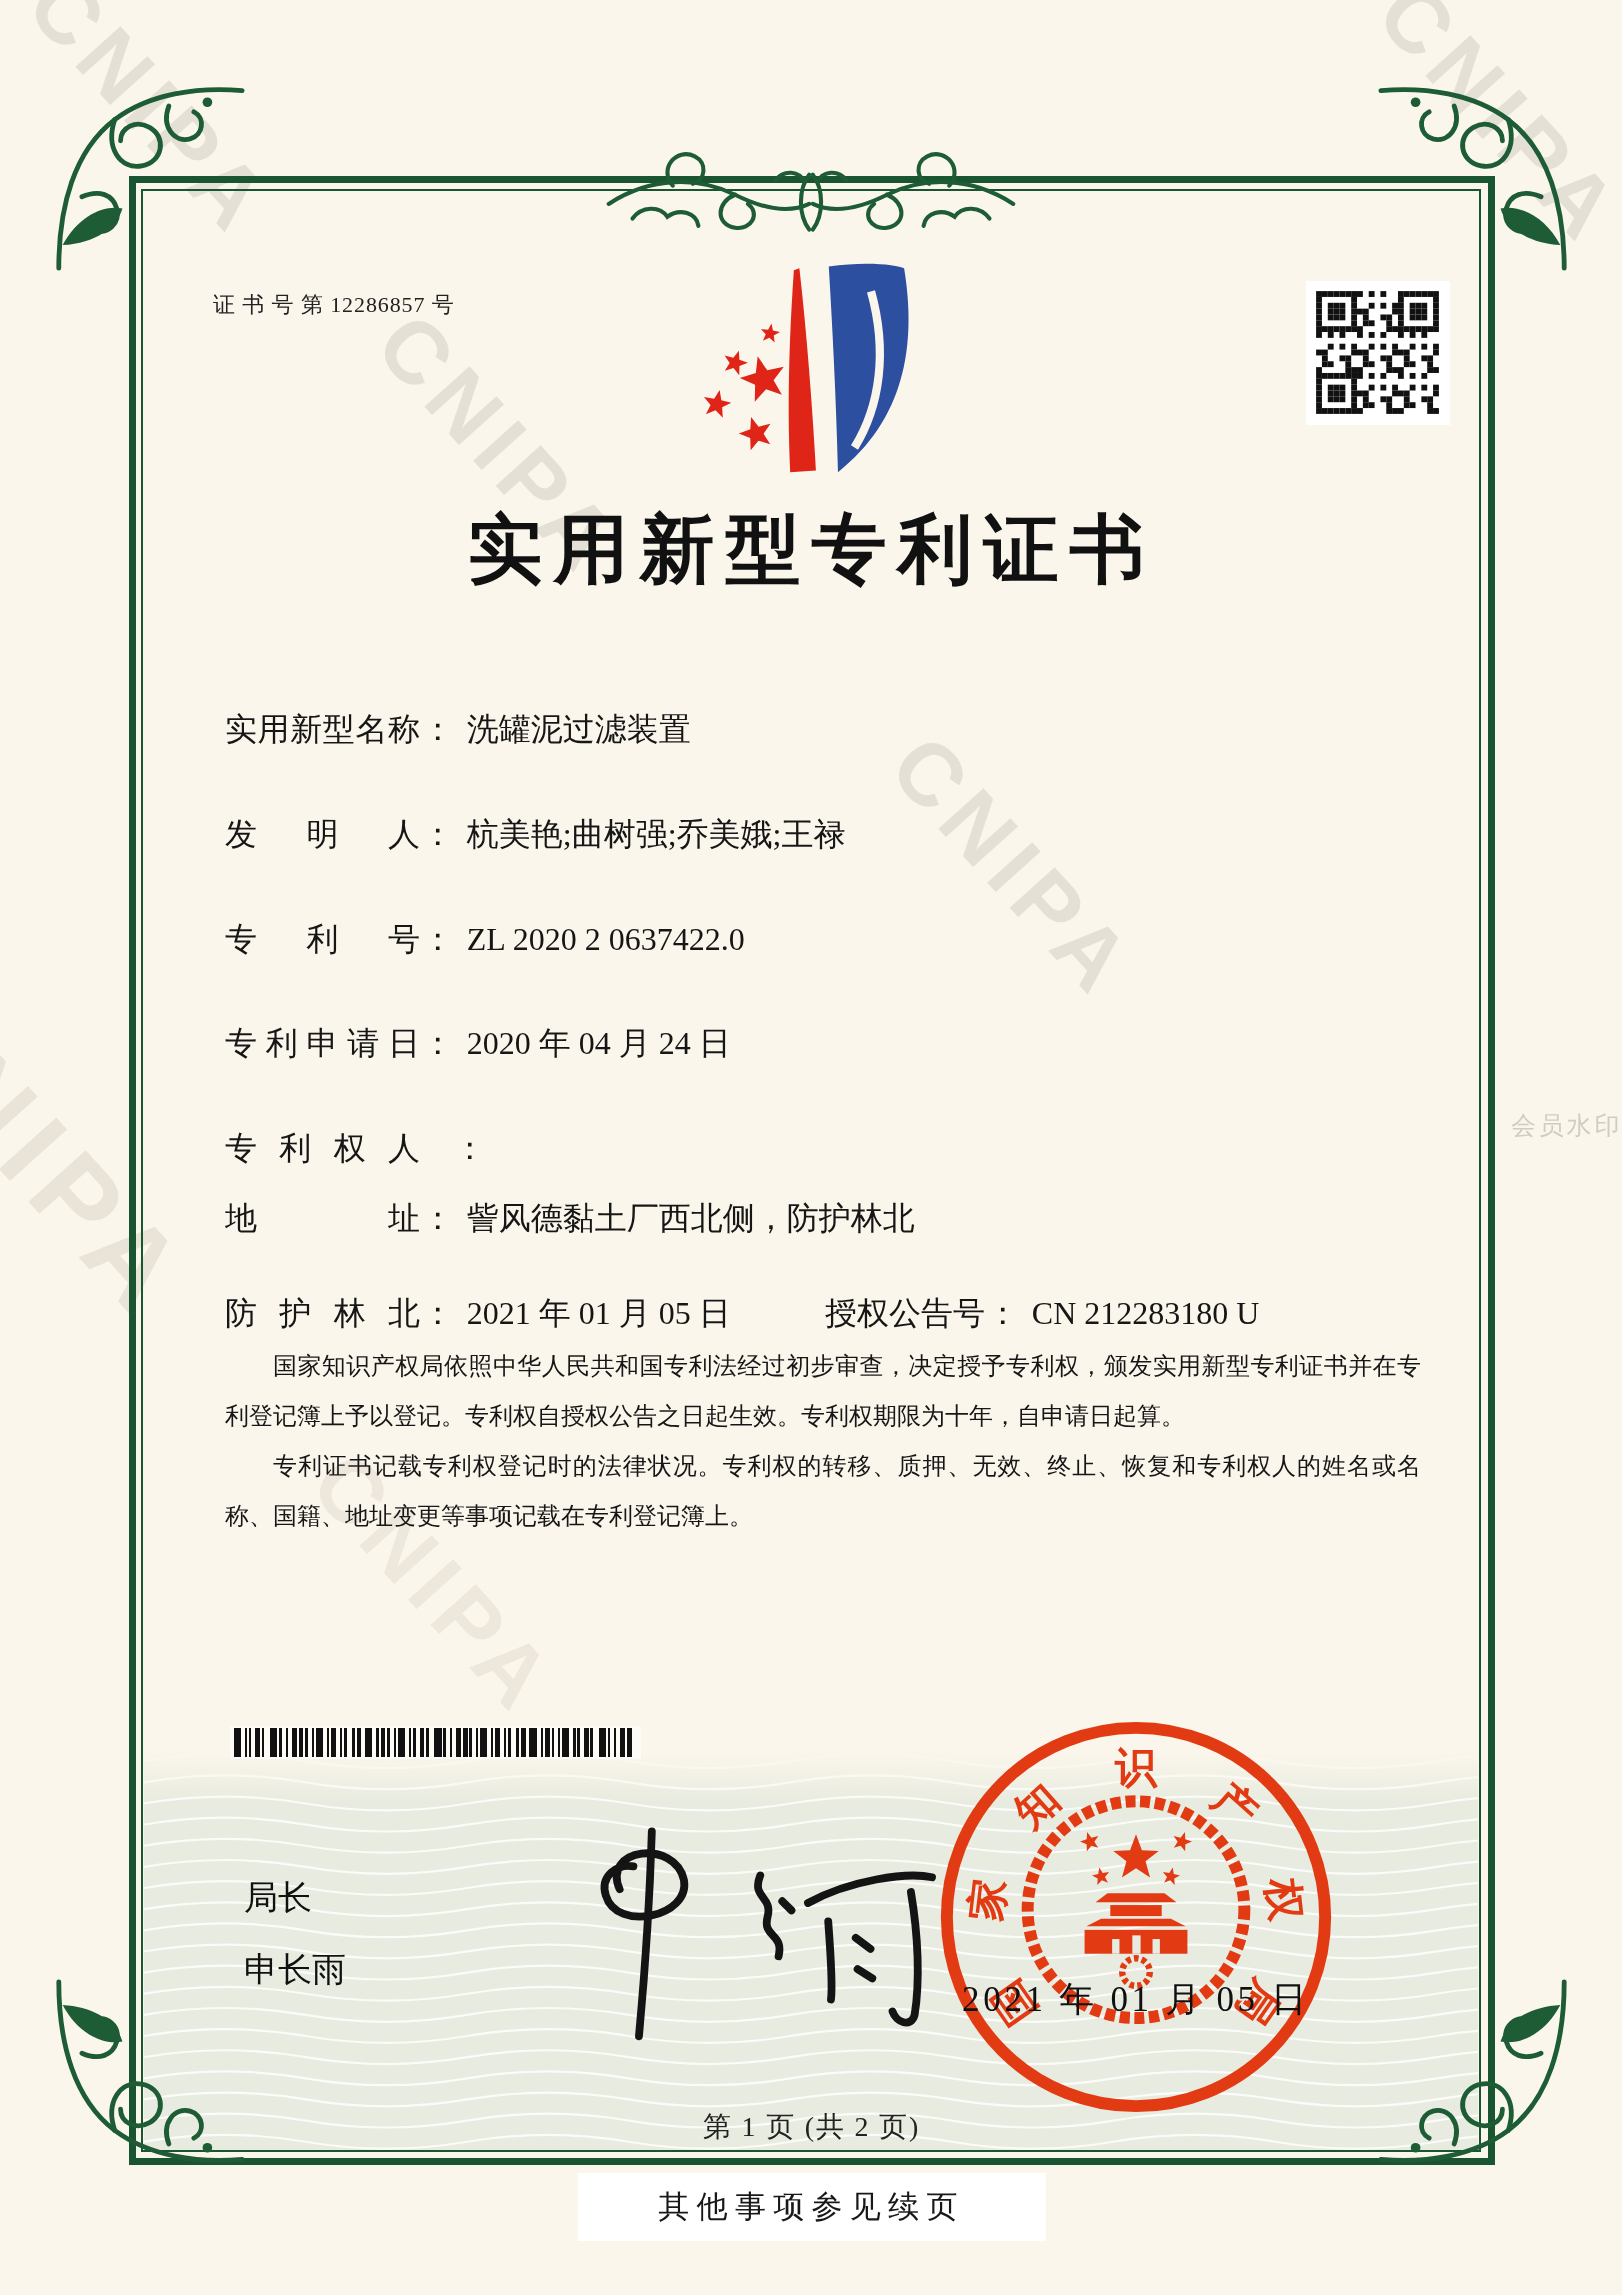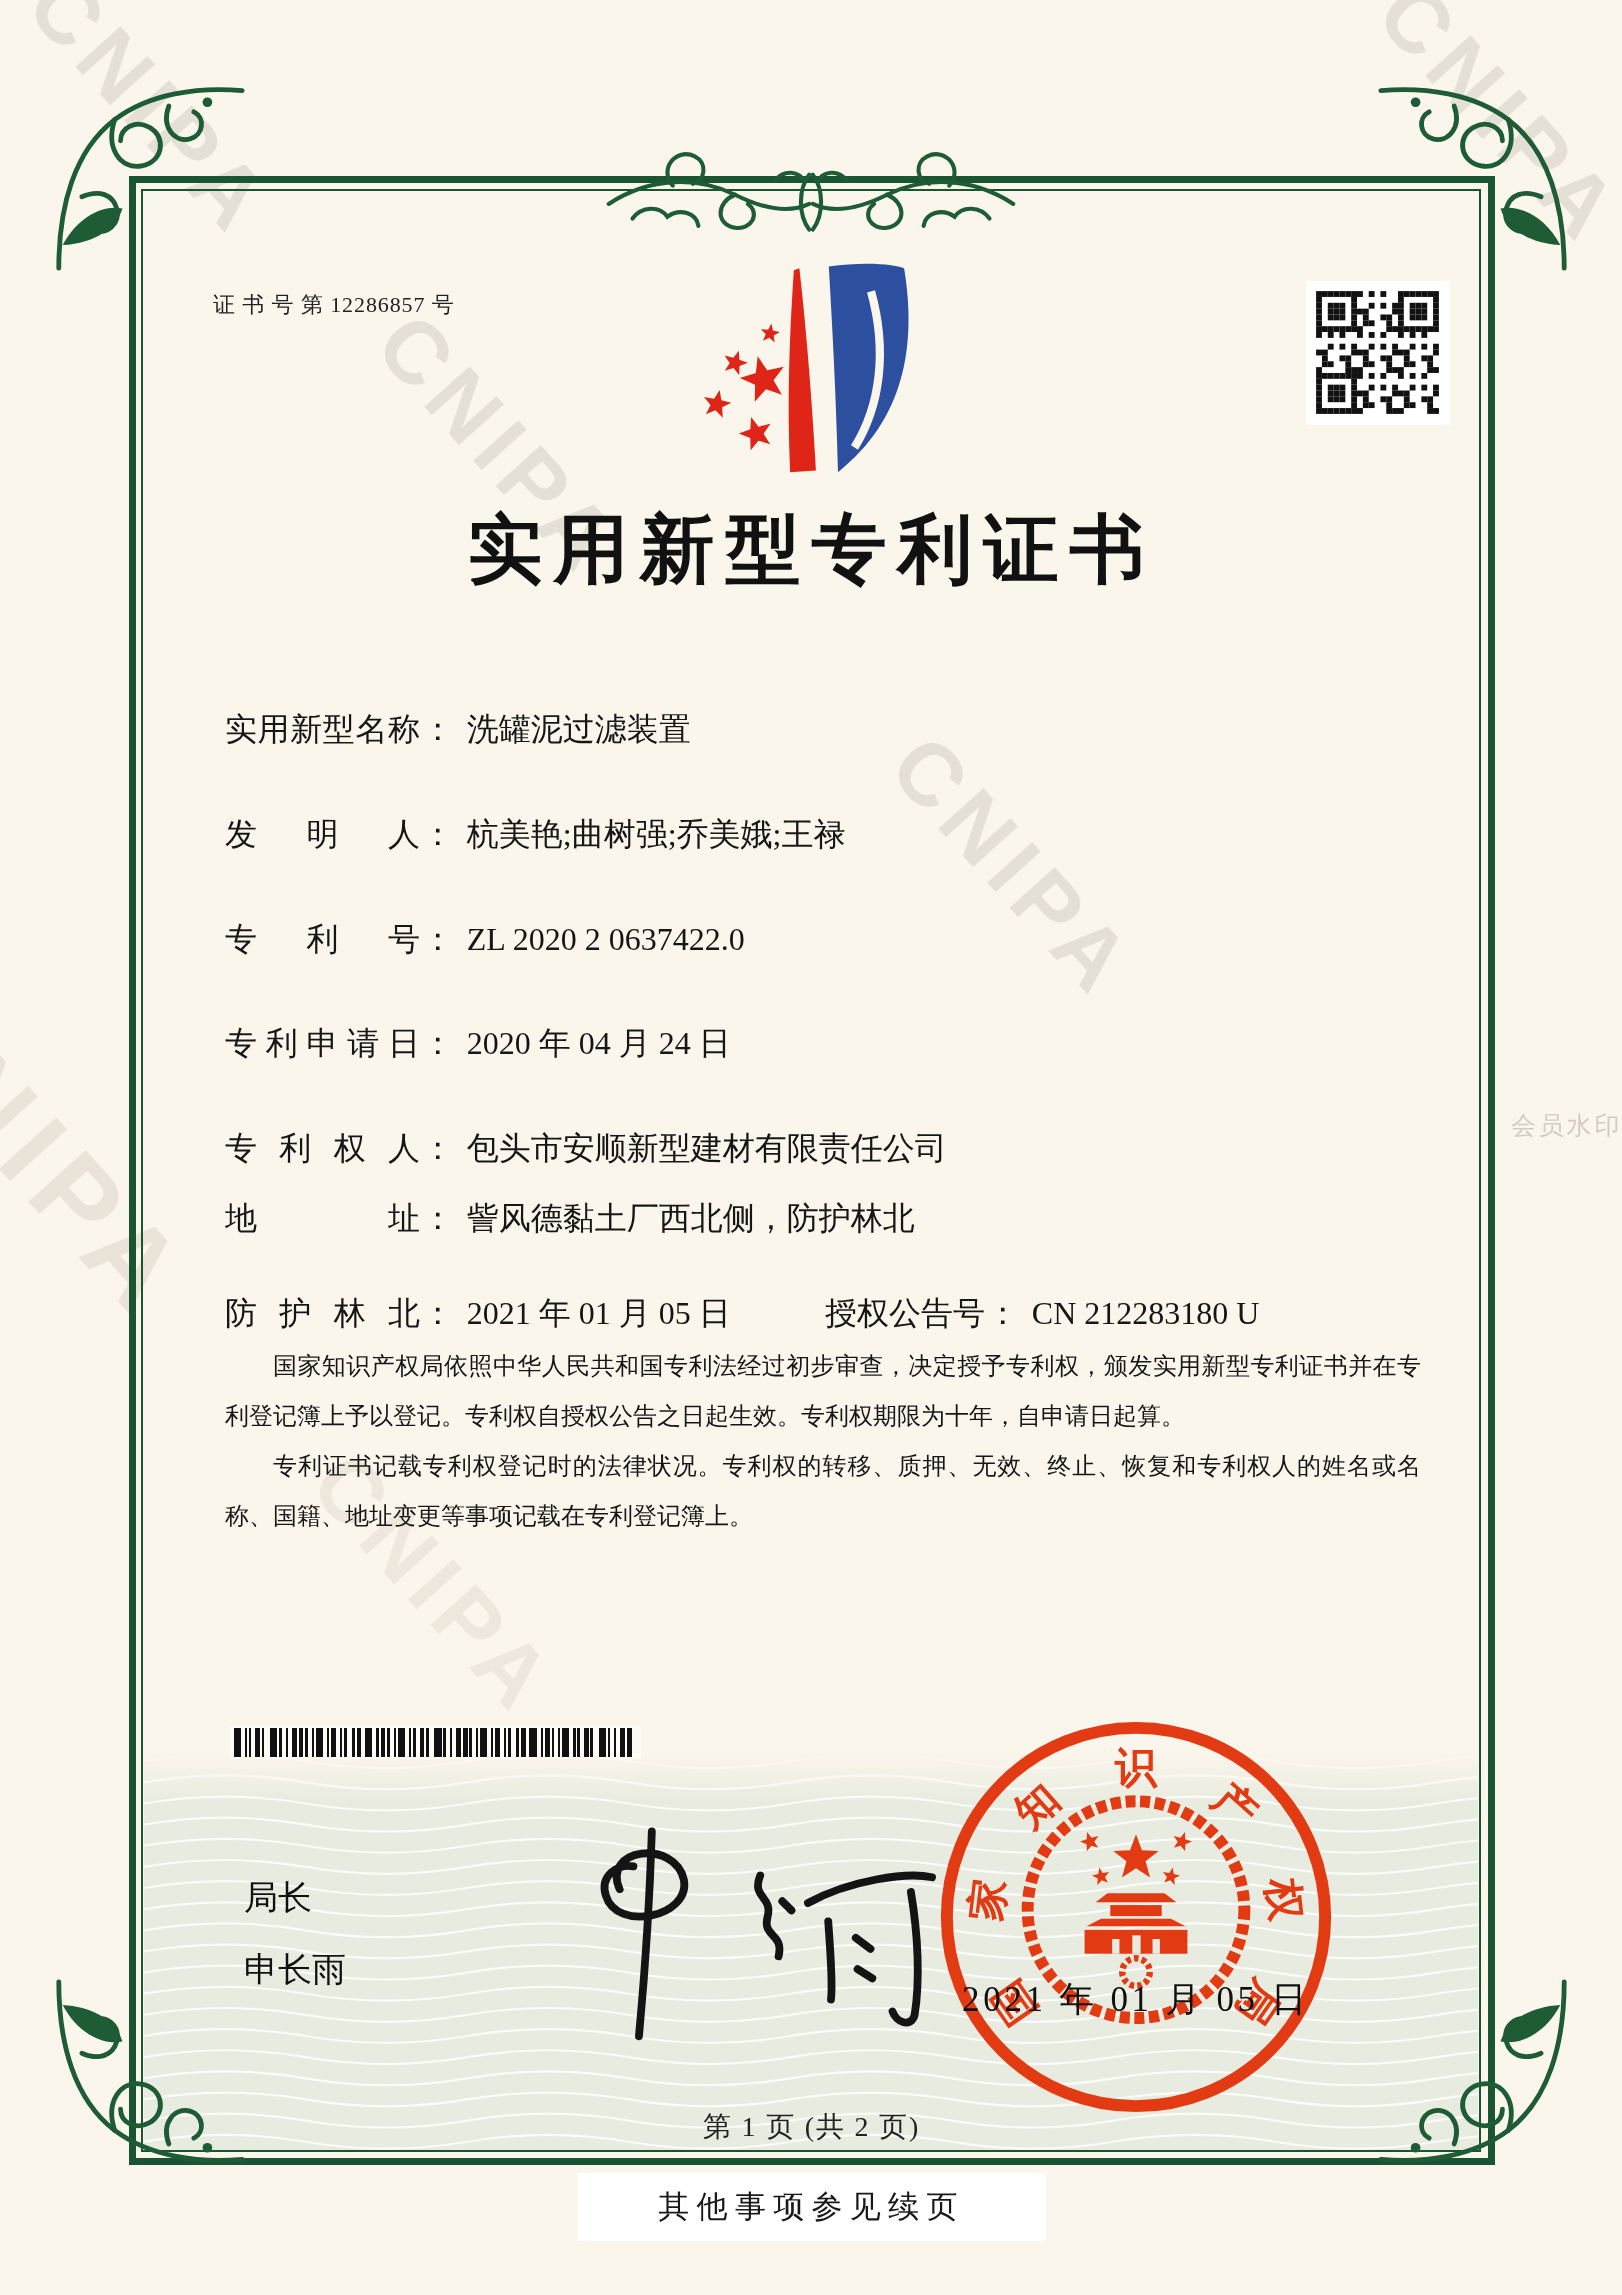--- a/index.html
+++ b/index.html
@@ -41,21 +41,21 @@
   .doc-title{position:absolute;left:0;top:500px;width:100%;text-align:center;font-size:75px;
       font-weight:700;letter-spacing:11px;color:#111;z-index:5;}
   
   .field{position:absolute;left:225px;display:flex;align-items:flex-start;font-size:32px;
       line-height:48px;color:#161616;z-index:5;white-space:nowrap;}
   .field .lab{display:inline-block;width:195px;text-align:justify;text-align-last:justify;}
   .field .lab.plain{width:auto;text-align:left;text-align-last:auto;}
   .field .colon{margin-left:1.8px;}
   .field .val{margin-left:13px;}
   .f-name{top:705px;} .f-inventor{top:810px;} .f-patno{top:915px;}
-  .f-appdate{top:1019px;} .f-owner{top:1124px;} .f-addr{top:1194px;}
+  .f-appdate{top:1019px;} .f-owner{top:1124px;gap:32px;} .f-addr{top:1194px;}
   .f-grantdate{top:1289px;} .f-grantno{top:1289px;left:825px;}
   
   .body-text{position:absolute;left:225px;top:1341px;width:1196px;font-size:24px;line-height:50px;
       text-align:justify;color:#161616;z-index:5;}
   .body-text p{margin:0;text-indent:2em;}
   
   .barcode{position:absolute;left:230px;top:1726px;width:404px;height:29px;display:flex;
       align-items:stretch;z-index:5;background:rgba(255,255,255,.55);padding:1.8px 3.7px;}
   .barcode span{display:block;background:#111;}
   .signoff-title{position:absolute;left:244px;top:1875px;font-size:34px;z-index:5;
@@ -390,21 +390,20 @@
   <span class="val">ZL 2020 2 0637422.0</span>
 </div>
 <div class="field f-appdate">
   <span class="lab">专利申请日</span>
     <span class="colon">：</span>
   <span class="val">2020 年 04 月 24 日</span>
 </div>
 <div class="field f-owner">
   <span class="lab">专利权人</span>
     <span class="colon">：</span>
-  <span class="val">包头市安顺新型建材有限责任公司</span>
 </div>
 <div class="field f-addr">
   <span class="lab">地址</span>
     <span class="colon">：</span>
   <span class="val">
     <div>訾风德黏土厂西北侧，防护林北</div>
   </span>
 </div>
 <div class="field f-grantdate">
   <span class="lab">防护林北</span>

